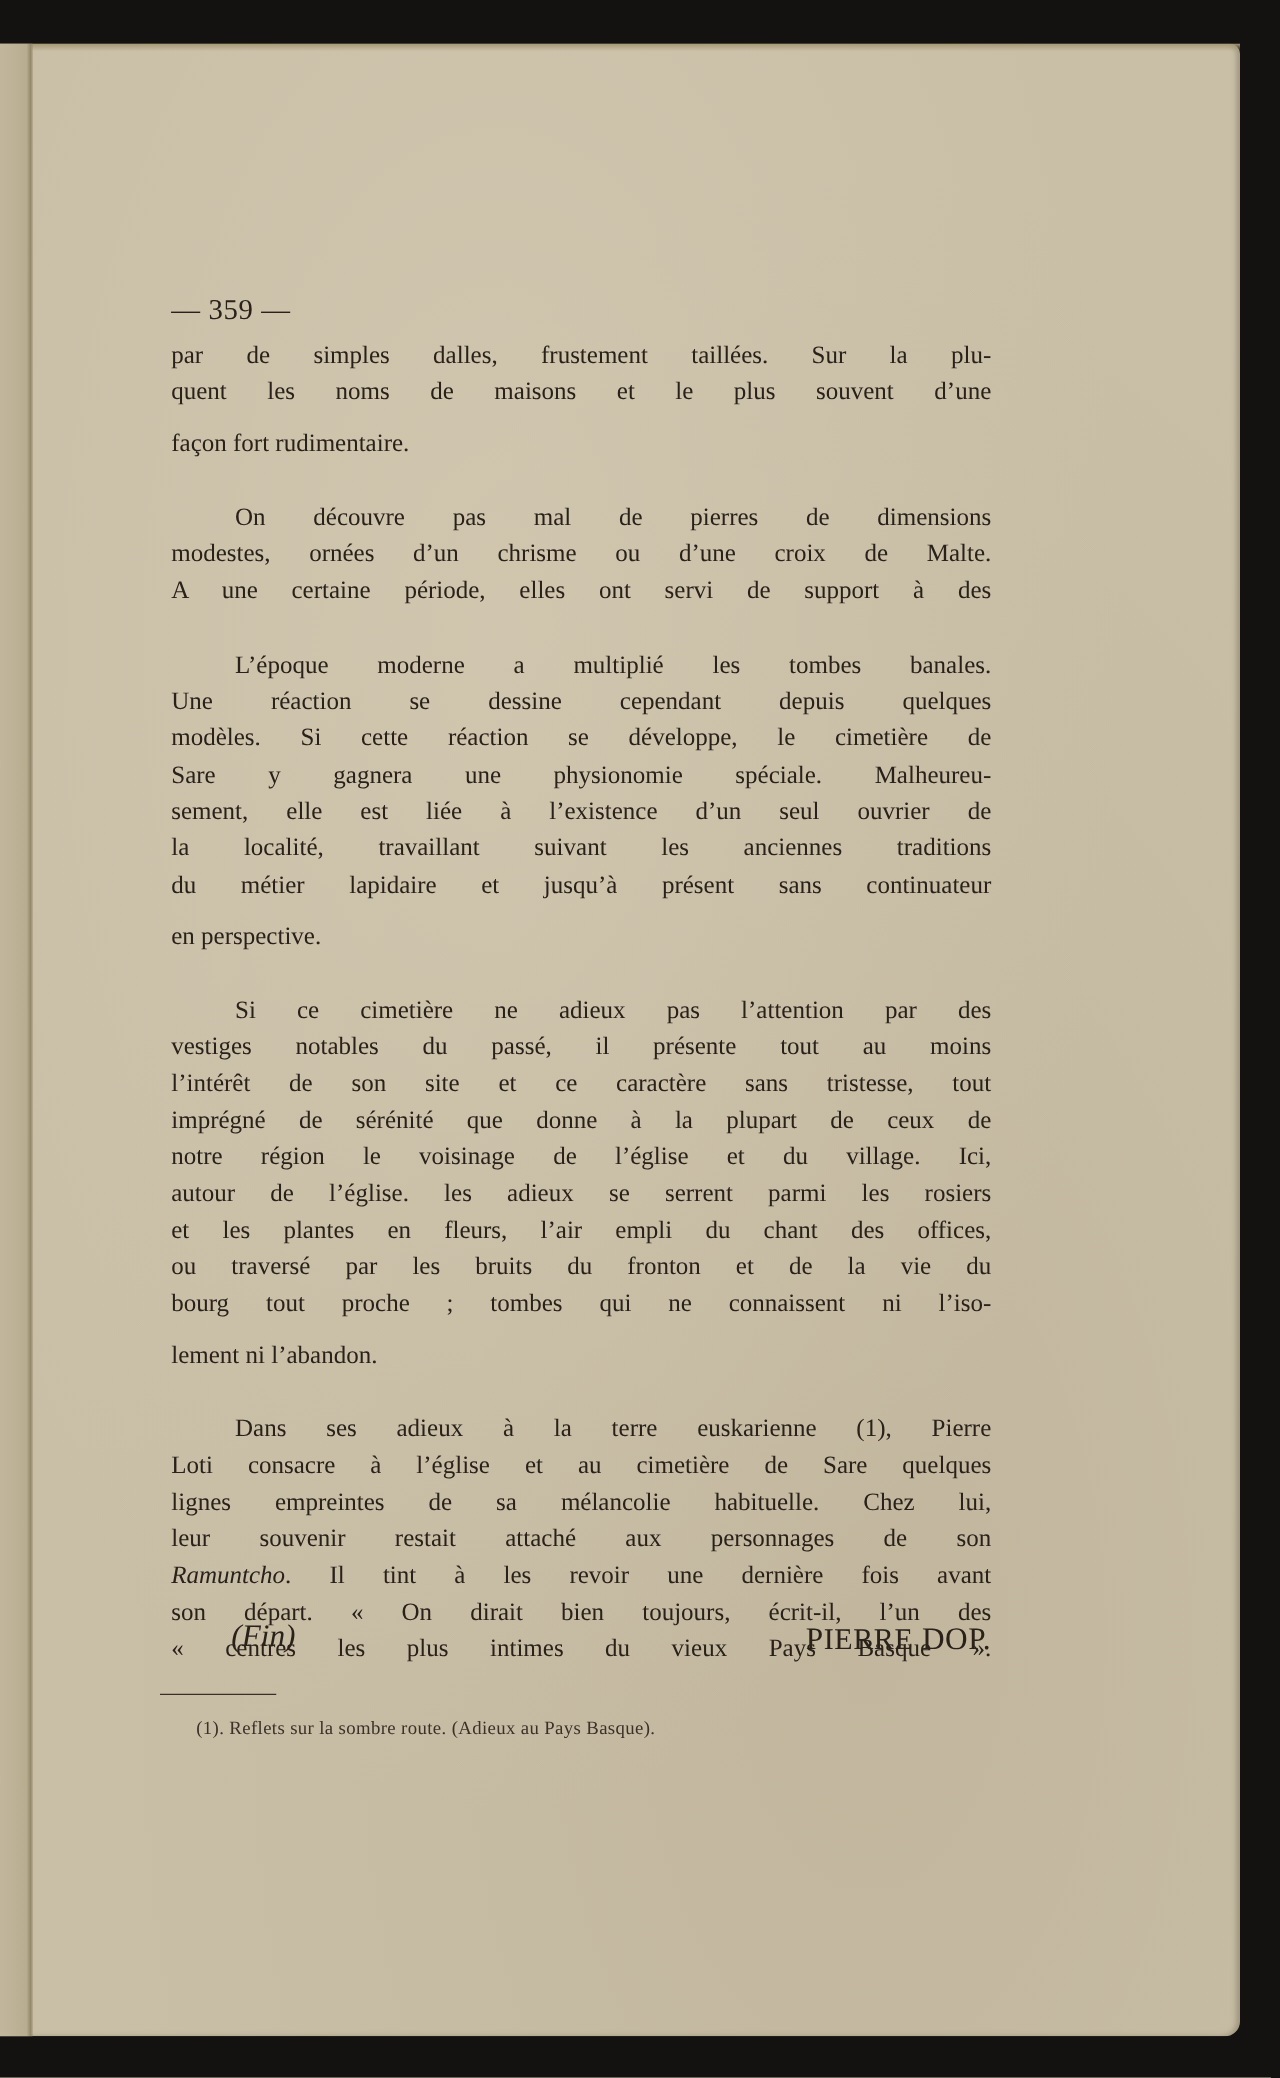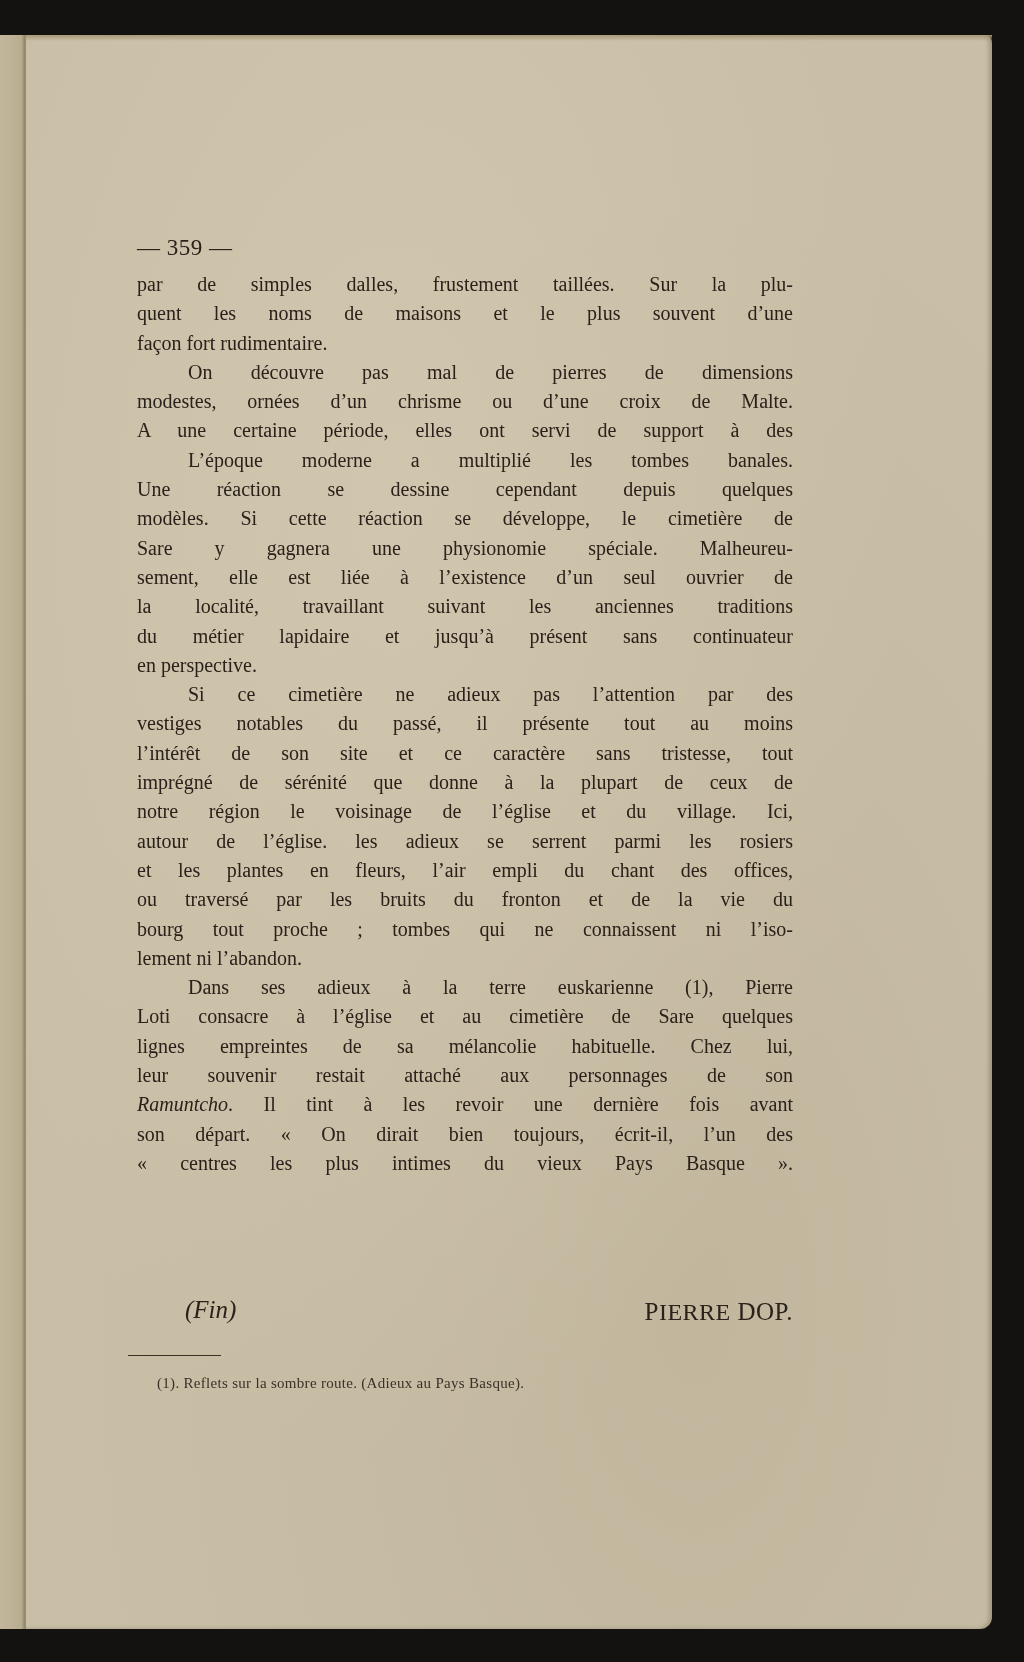--- a/index.html
+++ b/index.html
@@ -50,22 +50,22 @@
   .line {
     display: block;
     height: 29.3px;
     line-height: 29.3px;
     font-size: 20px;
     text-align: justify;
     text-align-last: justify;
     white-space: nowrap;
     overflow: visible;
   }
-  .line.last { text-align-last: left; }
-  .line.indent { padding-left: 51px; }
+  .line.last { text-align-last: left; margin-top: 12px; }
+  .line.indent { padding-left: 51px; margin-top: 30px; }
   .line .it { font-style: italic; font-family: Liberation Serif, serif; }
   .sig-row {
     position: absolute;
     top: 1261px; left: 0; width: 100%;
     height: 34px;
     font-size: 25px;
   }
   .fin { position: absolute; left: 48px; top: 0; font-style: italic; }
   .author { position: absolute; right: 0; top: 2px; letter-spacing: 0.5px; }
   .author .sc { font-size: 24px; }

